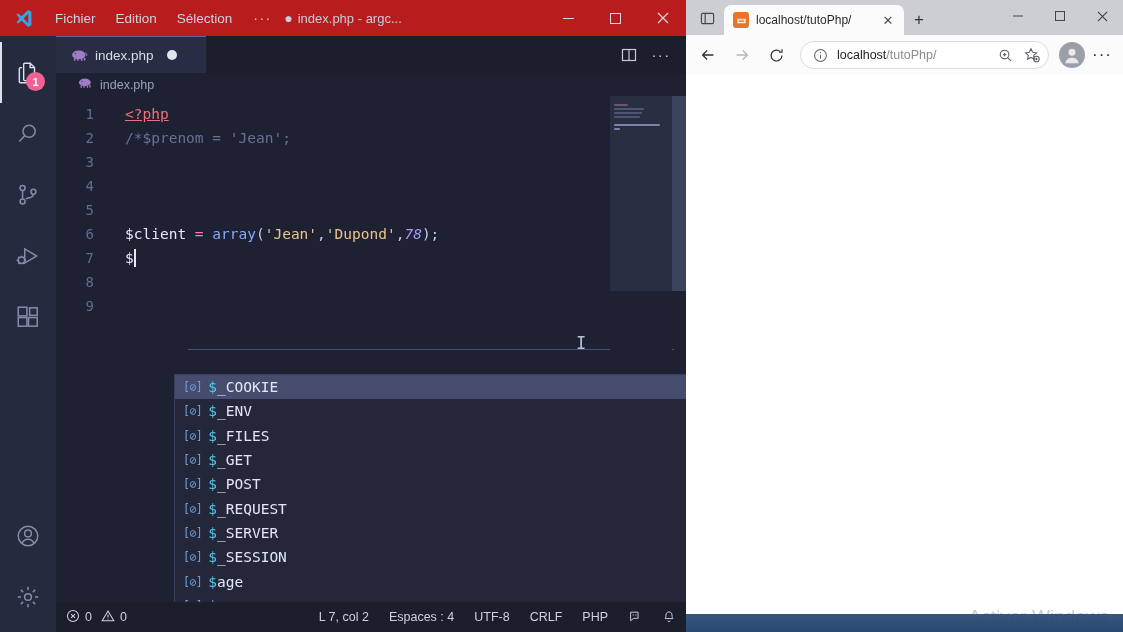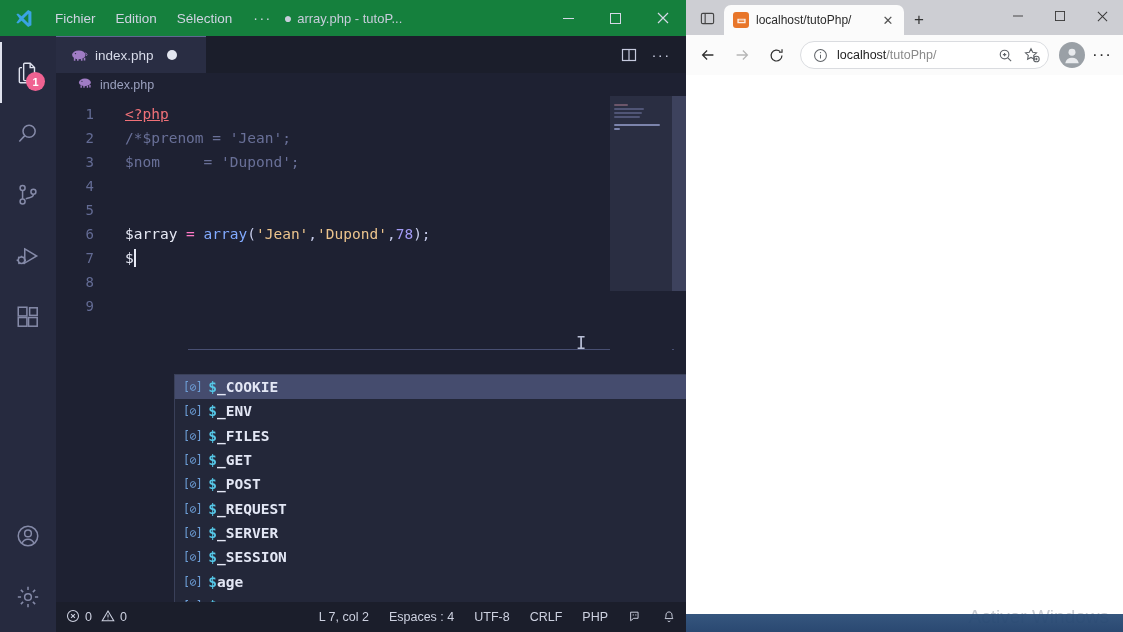--- a/index.html
+++ b/index.html
@@ -16,21 +16,21 @@
     position: relative;
     width: 686px; height: 632px;
     background: #1e2132;
     display: flex; flex-direction: column;
     overflow: hidden;
   }
 
   
   .titlebar {
     height: 36px; flex: 0 0 36px;
-    background: #15803d;
+    background: #b91c1c;
     display: flex; align-items: center;
     color: #c3c7d9;
     font-size: 13.5px;
     position: relative;
   }
   .vs-logo { width: 46px; height: 36px; display:flex; align-items:center; justify-content:center; }
   .vs-logo svg { width: 19px; height: 19px; }
   .menu { display: flex; align-items: center; gap: 2px; }
   .menu-item {
     padding: 4px 9px;
@@ -145,21 +145,21 @@
     position: absolute;
     height: 1px; background: #484f72;
   }
   
   .t-tag      { color: #f07178; text-decoration: underline; }
   .t-comment  { color: #697098; }
   .t-var      { color: #e6e9f5; }
   .t-op       { color: #ff79c6; }
   .t-fn       { color: #82aaff; }
   .t-str      { color: #ecc48d; }
-  .t-num      { color: #a39bf5; }
+  .t-num      { color: #a39bf5; font-style: italic; }
   .t-punc     { color: #c5cae9; }
 
   .caret {
     display: inline-block; width: 2px; height: 18px;
     background: #e7eaf5; vertical-align: -4px;
   }
   .mouse-caret {
     position: absolute; color: #b9bfd6; font-family:"DejaVu Sans Mono", monospace;
     font-size: 17px;
   }
@@ -205,21 +205,21 @@
     white-space: nowrap;
   }
   .sug-row.selected { background: #454c6e; }
   .sug-ico {
     color: #6e9fd8;
     font-size: 11.5px;
     margin-right: 6px;
     font-family: "DejaVu Sans Mono", monospace;
     letter-spacing: -0.5px;
   }
-  .sug-label { font-weight: bold; }
+  .sug-label { font-weight: normal; }
   .sug-label .dollar { color: #56c8e8; }
 
   
   .statusbar {
     height: 30px; flex: 0 0 30px;
     background: #1b1e2b;
     display: flex; align-items: center;
     color: #cdd1e0; font-size: 12.5px;
   }
   .sb-left { display: flex; align-items: center; gap: 5px; padding-left: 10px; }
@@ -329,21 +329,21 @@
           </svg>
       </div>
       <div class="menu">
         <div class="menu-item">Fichier</div>
         <div class="menu-item">Edition</div>
         <div class="menu-item">Sélection</div>
         <div class="menu-more">···</div>
       </div>
       <div class="title-center">
         <span class="title-dot">●</span>
-        <span>array.php - tutoP...</span>
+        <span>index.php - argc...</span>
       </div>
       <div class="win-ctrls">
         <div class="win-btn">
           <svg width="11" height="11" viewBox="0 0 11 11">
               <rect x="0" y="5" width="11" height="1" fill="currentColor"></rect>
             </svg>
         </div>
         <div class="win-btn">
           <svg width="11" height="11" viewBox="0 0 11 11">
               <rect x="0.5" y="0.5" width="10" height="10" fill="none" stroke="currentColor"></rect>
@@ -449,24 +449,24 @@
               <circle cx="6.3" cy="6.3" r="1" fill="#2a2d3f"></circle>
             </svg>
           </span>
           <span>index.php</span>
         </div>
 
         <div class="codearea">
           <div class="codelines" id="codelines">
               <div class="cline"><div class="lnum">1</div><div class="ltext"><span class="t-tag">&lt;?php</span></div></div>
               <div class="cline"><div class="lnum">2</div><div class="ltext"><span class="t-comment">/*$prenom = 'Jean';</span></div></div>
-              <div class="cline"><div class="lnum">3</div><div class="ltext"><span class="t-comment">$nom     = 'Dupond';</span></div></div>
+              <div class="cline"><div class="lnum">3</div></div>
               <div class="cline"><div class="lnum">4</div></div>
               <div class="cline"><div class="lnum">5</div><div class="ltext"><span class="t-punc"></span></div></div>
-              <div class="cline"><div class="lnum">6</div><div class="ltext"><span class="t-var">$array </span><span class="t-op">= </span><span class="t-fn">array</span><span class="t-punc">(</span><span class="t-str">'Jean'</span><span class="t-punc">,</span><span class="t-str">'Dupond'</span><span class="t-punc">,</span><span class="t-num">78</span><span class="t-punc">);</span></div></div>
+              <div class="cline"><div class="lnum">6</div><div class="ltext"><span class="t-var">$client </span><span class="t-op">= </span><span class="t-fn">array</span><span class="t-punc">(</span><span class="t-str">'Jean'</span><span class="t-punc">,</span><span class="t-str">'Dupond'</span><span class="t-punc">,</span><span class="t-num">78</span><span class="t-punc">);</span></div></div>
               <div class="cline"><div class="lnum">7</div><div class="ltext"><span class="t-var">$</span><span class="caret"></span></div></div>
               <div class="cline"><div class="lnum">8</div><div class="ltext"><span class="t-punc"></span></div></div>
               <div class="cline"><div class="lnum">9</div><div class="ltext"><span class="t-punc"></span></div></div>
             </div>
 
           <div class="cursor-line-underline" style="left:132px; top:253px; width:486px;"></div>
 
           <div class="mouse-caret" style="left:520px; top:237px;">I</div>
 
           <div class="minimap">

